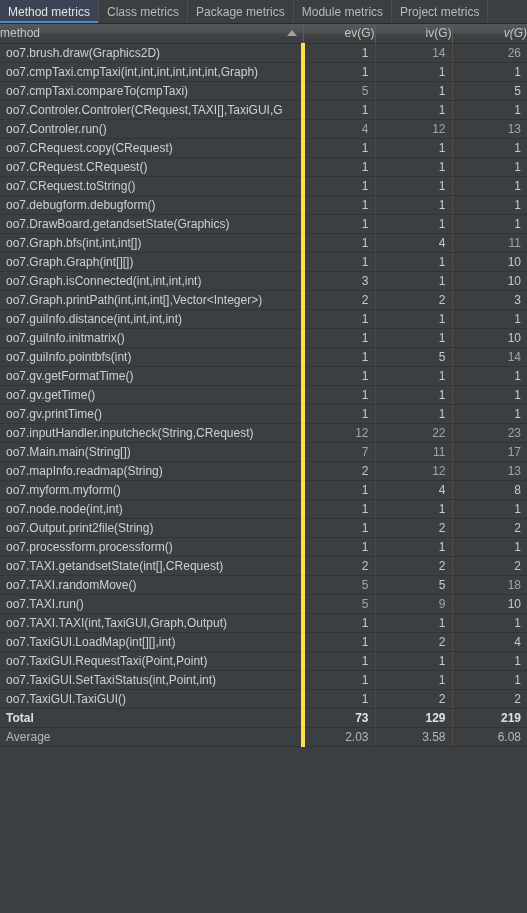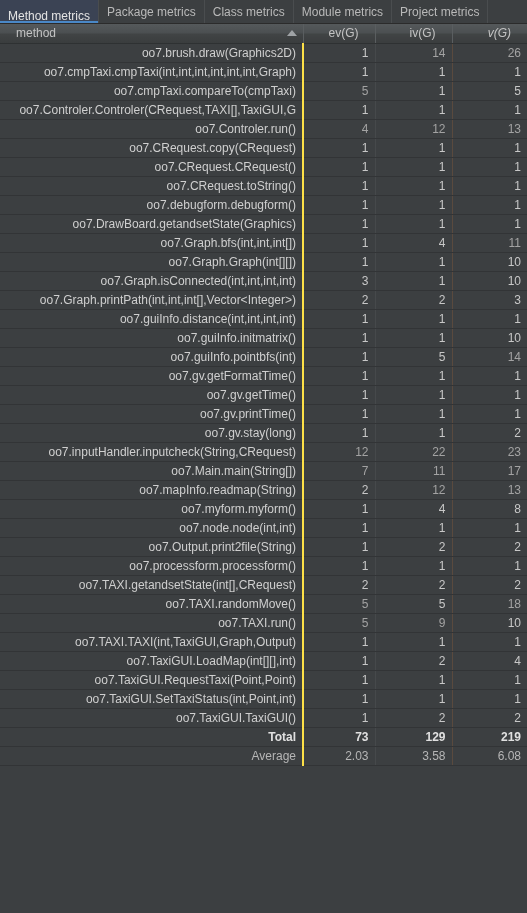--- a/index.html
+++ b/index.html
@@ -33,21 +33,20 @@
     color: #b9b9b9;
     border-right: 1px solid #4a4d4f;
     white-space: nowrap;
     box-sizing: border-box;
     position: relative;
     cursor: default;
   }
   .tab.active {
     background: #3b4354;
     color: #e4e4e4;
-    align-items: flex-end;
   }
   .tab.active::after {
     content: "";
     position: absolute;
     left: 0;
     right: 0;
     bottom: 0;
     height: 2px;
     background: #4a88c7;
   }
@@ -59,21 +58,21 @@
     table-layout: fixed;
     font-size: 12px;
   }
   #metrics-table col.c-method { width: 303px; }
   #metrics-table col.c-ev     { width: 72px; }
   #metrics-table col.c-iv     { width: 77px; }
   #metrics-table col.c-v      { width: 75px; }
 
   thead th {
     height: 19px;
-    padding: 0 16px;
+    padding: 0 0;
     box-sizing: border-box;
     background: linear-gradient(to bottom, #55595b 0%, #4b4f51 48%, #414445 52%, #3a3d3e 100%);
     color: #c3c3c3;
     font-weight: normal;
     font-size: 12px;
     border-right: 1px solid #5a5e60;
     border-bottom: 1px solid #2e3132;
     text-align: right;
     position: relative;
     cursor: default;
@@ -100,46 +99,46 @@
     box-sizing: border-box;
     border-bottom: 1px solid #323436;
     border-right: 1px solid #46494b;
     color: #c8c8c8;
     text-align: right;
     white-space: nowrap;
     overflow: hidden;
     cursor: default;
   }
   tbody td.name {
-    text-align: right;
-    border-right: 2px solid #fde047;
+    text-align: left;
+    border-right: 4px solid #fde047;
     color: #cfcfcf;
   }
   tbody td:last-child { border-right: none; }
 
   tbody tr td.col-iv { border-right-color: #5a4a3e; }
 
   td.hot { color: #a3a3a3; }
   tr.summary td { font-weight: bold; color: #e0e0e0; }
   tr.summary td.name { font-weight: bold; }
   tr.avg td { color: #b6b6b6; font-weight: normal; }
   tr.avg td.name { font-weight: normal; }
 </style>
 </head>
 <body>
 
 <div id="tab-bar">
     <div class="tab active">
       <span>Method metrics</span>
     </div>
     <div class="tab">
+      <span>Class metrics</span>
+    </div>
+    <div class="tab">
       <span>Package metrics</span>
-    </div>
-    <div class="tab">
-      <span>Class metrics</span>
     </div>
     <div class="tab">
       <span>Module metrics</span>
     </div>
     <div class="tab">
       <span>Project metrics</span>
     </div>
   </div>
 
 <table id="metrics-table">
@@ -272,26 +271,20 @@
         <td class="col-iv">1</td>
         <td class="col-v">1</td>
       </tr>
       <tr>
         <td class="name">oo7.gv.printTime()</td>
         <td class="col-ev">1</td>
         <td class="col-iv">1</td>
         <td class="col-v">1</td>
       </tr>
       <tr>
-        <td class="name">oo7.gv.stay(long)</td>
-        <td class="col-ev">1</td>
-        <td class="col-iv">1</td>
-        <td class="col-v">2</td>
-      </tr>
-      <tr>
         <td class="name">oo7.inputHandler.inputcheck(String,CRequest)</td>
         <td class="col-ev hot">12</td>
         <td class="col-iv hot">22</td>
         <td class="col-v hot">23</td>
       </tr>
       <tr>
         <td class="name">oo7.Main.main(String[])</td>
         <td class="col-ev hot">7</td>
         <td class="col-iv hot">11</td>
         <td class="col-v hot">17</td>

